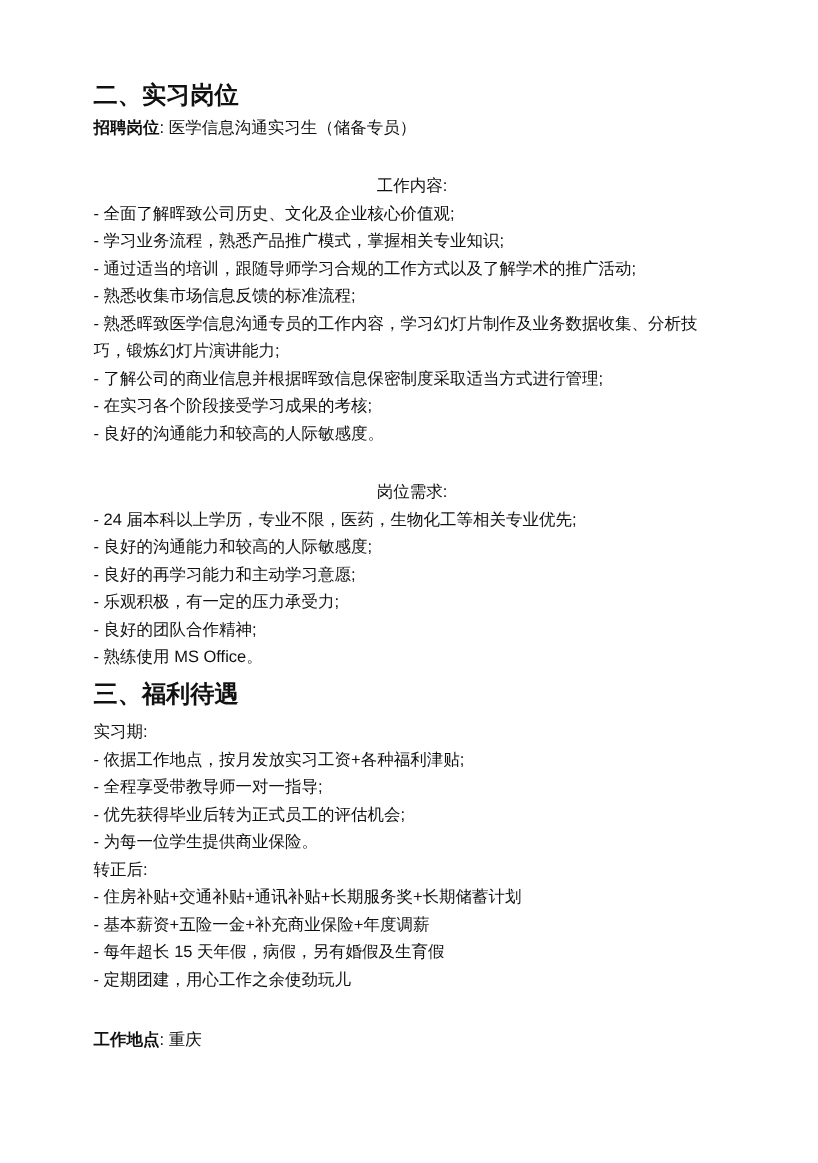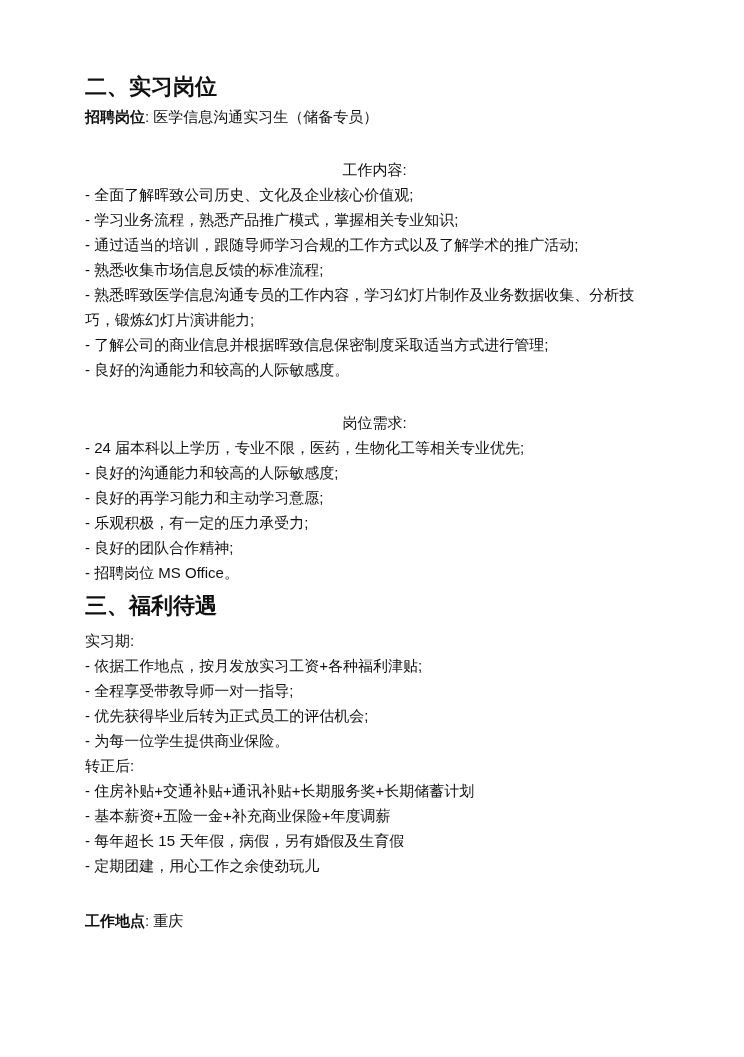--- a/index.html
+++ b/index.html
@@ -52,32 +52,33 @@
 
   <p class="b gap-before">工作内容:</p>
 
   <div>
       <p>- 全面了解晖致公司历史、文化及企业核心价值观;</p>
       <p>- 学习业务流程，熟悉产品推广模式，掌握相关专业知识;</p>
       <p>- 通过适当的培训，跟随导师学习合规的工作方式以及了解学术的推广活动;</p>
       <p>- 熟悉收集市场信息反馈的标准流程;</p>
       <p>- 熟悉晖致医学信息沟通专员的工作内容，学习幻灯片制作及业务数据收集、分析技巧，锻炼幻灯片演讲能力;</p>
       <p>- 了解公司的商业信息并根据晖致信息保密制度采取适当方式进行管理;</p>
+      <p>- 在实习各个阶段接受学习成果的考核;</p>
       <p>- 良好的沟通能力和较高的人际敏感度。</p>
     </div>
 
   <p class="b gap-before">岗位需求:</p>
 
   <div>
       <p>- 24 届本科以上学历，专业不限，医药，生物化工等相关专业优先;</p>
       <p>- 良好的沟通能力和较高的人际敏感度;</p>
       <p>- 良好的再学习能力和主动学习意愿;</p>
       <p>- 乐观积极，有一定的压力承受力;</p>
       <p>- 良好的团队合作精神;</p>
-      <p>- 招聘岗位 MS Office。</p>
+      <p>- 熟练使用 MS Office。</p>
     </div>
 
   <h2 class="sec-heading mid">三、福利待遇</h2>
 
   <p class="gap-small">实习期:</p>
 
   <div>
       <p>- 依据工作地点，按月发放实习工资+各种福利津贴;</p>
       <p>- 全程享受带教导师一对一指导;</p>
       <p>- 优先获得毕业后转为正式员工的评估机会;</p>

